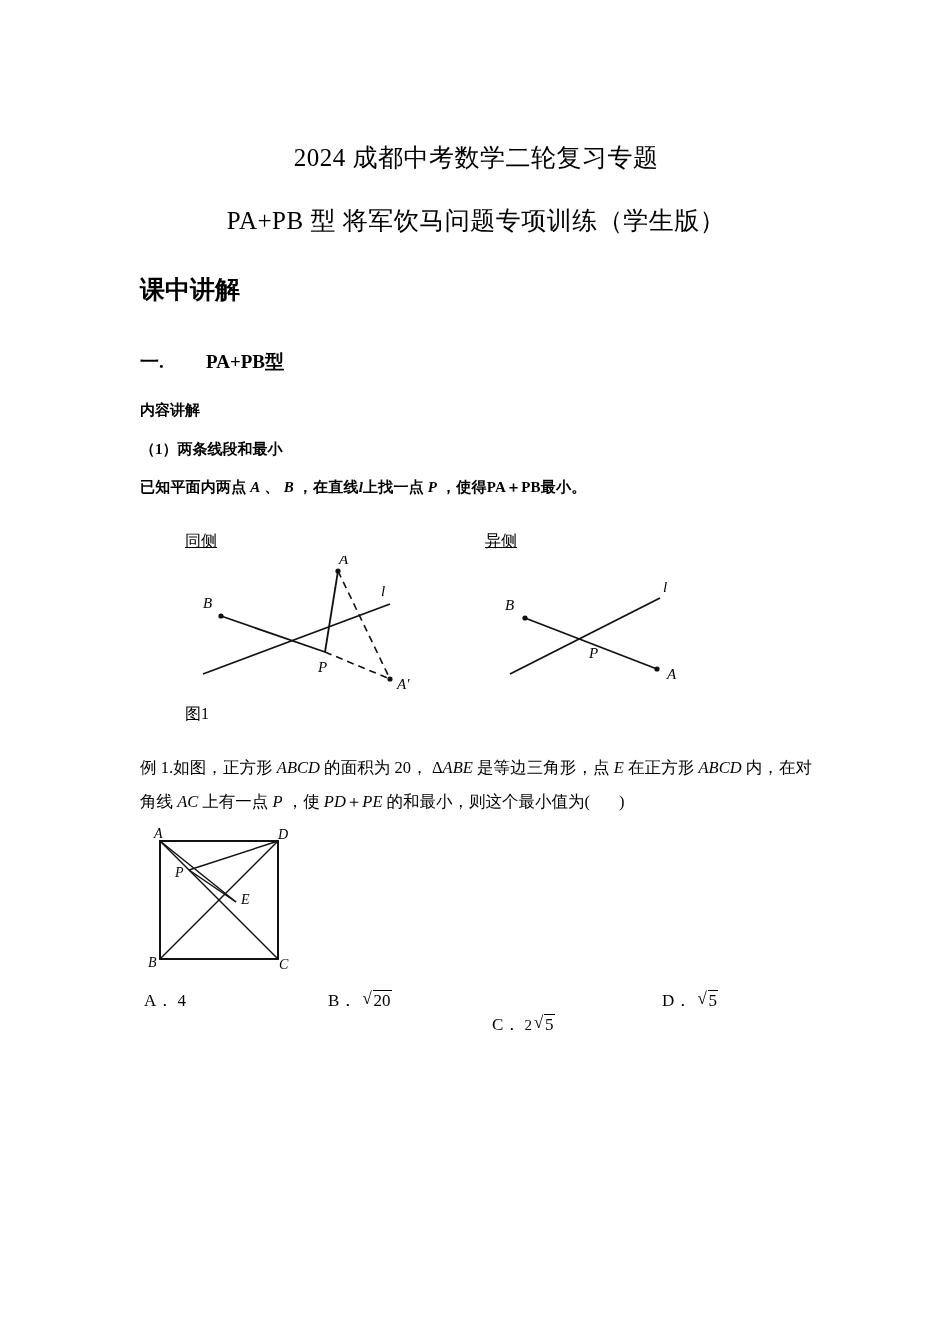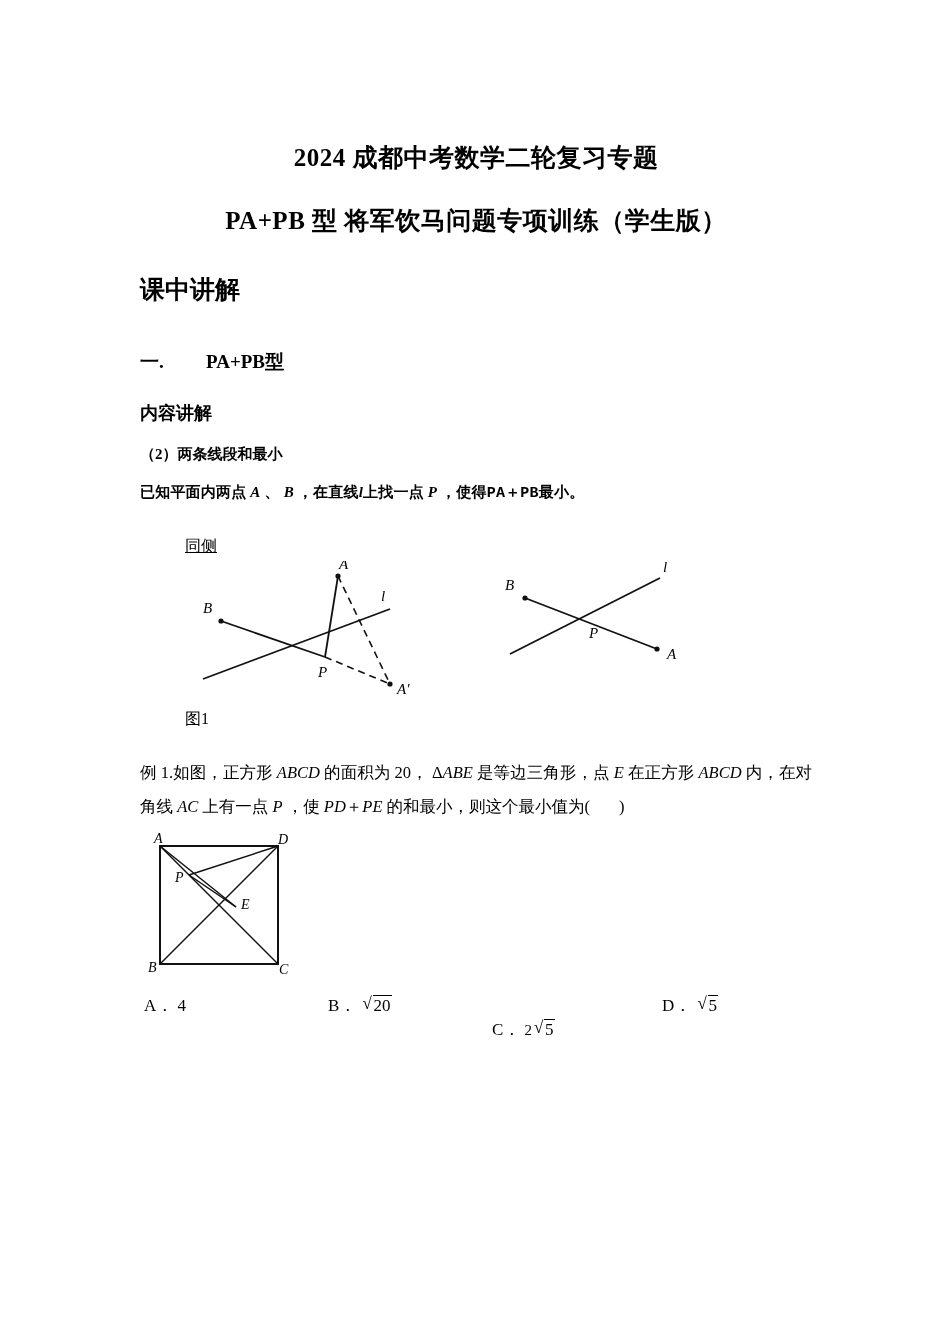--- a/index.html
+++ b/index.html
@@ -26,21 +26,21 @@
     position: absolute;
     left: 140px;
     top: 0;
     width: 672px;
   }
 
   
   .doc-title {
     text-align: center;
     font-size: 25px;
-    font-weight: bold;
+    font-weight: normal;
     letter-spacing: 0.5px;
     line-height: 1.2;
   }
   .title-1 { margin-top: 143px; }
   .title-2 { margin-top: 33px; }
 
   
   .h-section {
     font-size: 25px;
     font-weight: bold;
@@ -51,21 +51,21 @@
     font-weight: bold;
     margin-top: 43px;
     display: flex;
     align-items: baseline;
   }
   .h-num .idx { width: 66px; display: inline-block; }
   .h-num .lat { font-family: "Liberation Serif", serif; }
   .h-num .und { text-decoration: underline; }
 
   .h-sub {
-    font-size: 18px;
+    font-size: 15px;
     font-weight: bold;
     margin-top: 26px;
   }
   .h-item {
     font-size: 15px;
     font-weight: bold;
     margin-top: 20px;
   }
 
   
@@ -75,21 +75,21 @@
     margin-top: 19px;
     letter-spacing: 0.2px;
   }
   .para {
     font-size: 16.5px;
     line-height: 34px;
     margin-top: 20px;
     text-align: justify;
   }
   i.m { font-style: italic; font-family: "Liberation Serif", serif; }
-  span.up { font-style: normal; font-family: Liberation Mono, monospace; }
+  span.up { font-style: normal; font-family: Liberation Serif, serif; }
 
   
   .figures {
     position: relative;
     margin-top: 34px;
     height: 200px;
   }
   .fig {
     position: absolute;
     top: 0;
@@ -161,21 +161,21 @@
     <div class="h-section">课中讲解</div>
 
     <div class="h-num">
       <span class="idx">一.</span>
       <span class="lat">PA+PB </span>
       <span class="und">型</span>
     </div>
 
     <div class="h-sub">内容讲解</div>
 
-    <div class="h-item">（2）两条线段和最小</div>
+    <div class="h-item">（1）两条线段和最小</div>
 
     <div class="body-line">
       <span>已知平面内两点&nbsp;<i class="m">A</i>&nbsp;、&nbsp;<i class="m">B</i>&nbsp;，在直线<i class="m">l</i>上找一点&nbsp;<i class="m">P</i>&nbsp;，使得<span class="up">PA</span>＋<span class="up">PB</span>最小。</span>
     </div>
 
     <div class="figures">
 
       <div class="fig fig-left">
         <div class="fig-side-label">同侧</div>
 
@@ -199,20 +199,21 @@
           <text x="18" y="52" font-size="15">B</text>
           <text x="133" y="116" font-size="15">P</text>
           <text x="212" y="133" font-size="15">A′</text>
           <text x="196" y="40" font-size="15">l</text>
         </svg>
 
         <div class="fig-caption">图1</div>
       </div>
 
       <div class="fig fig-right">
+        <div class="fig-side-label">异侧</div>
 
         <svg width="250" height="150" viewBox="0 0 250 150">
 
           <line x1="25" y1="118" x2="175" y2="42" stroke="#111" stroke-width="1.8"></line>
 
           <line x1="40" y1="62" x2="172" y2="113" stroke="#111" stroke-width="1.8"></line>
 
           <circle cx="40" cy="62" r="2.6" fill="#111"></circle>
           <circle cx="172" cy="113" r="2.6" fill="#111"></circle>
 

